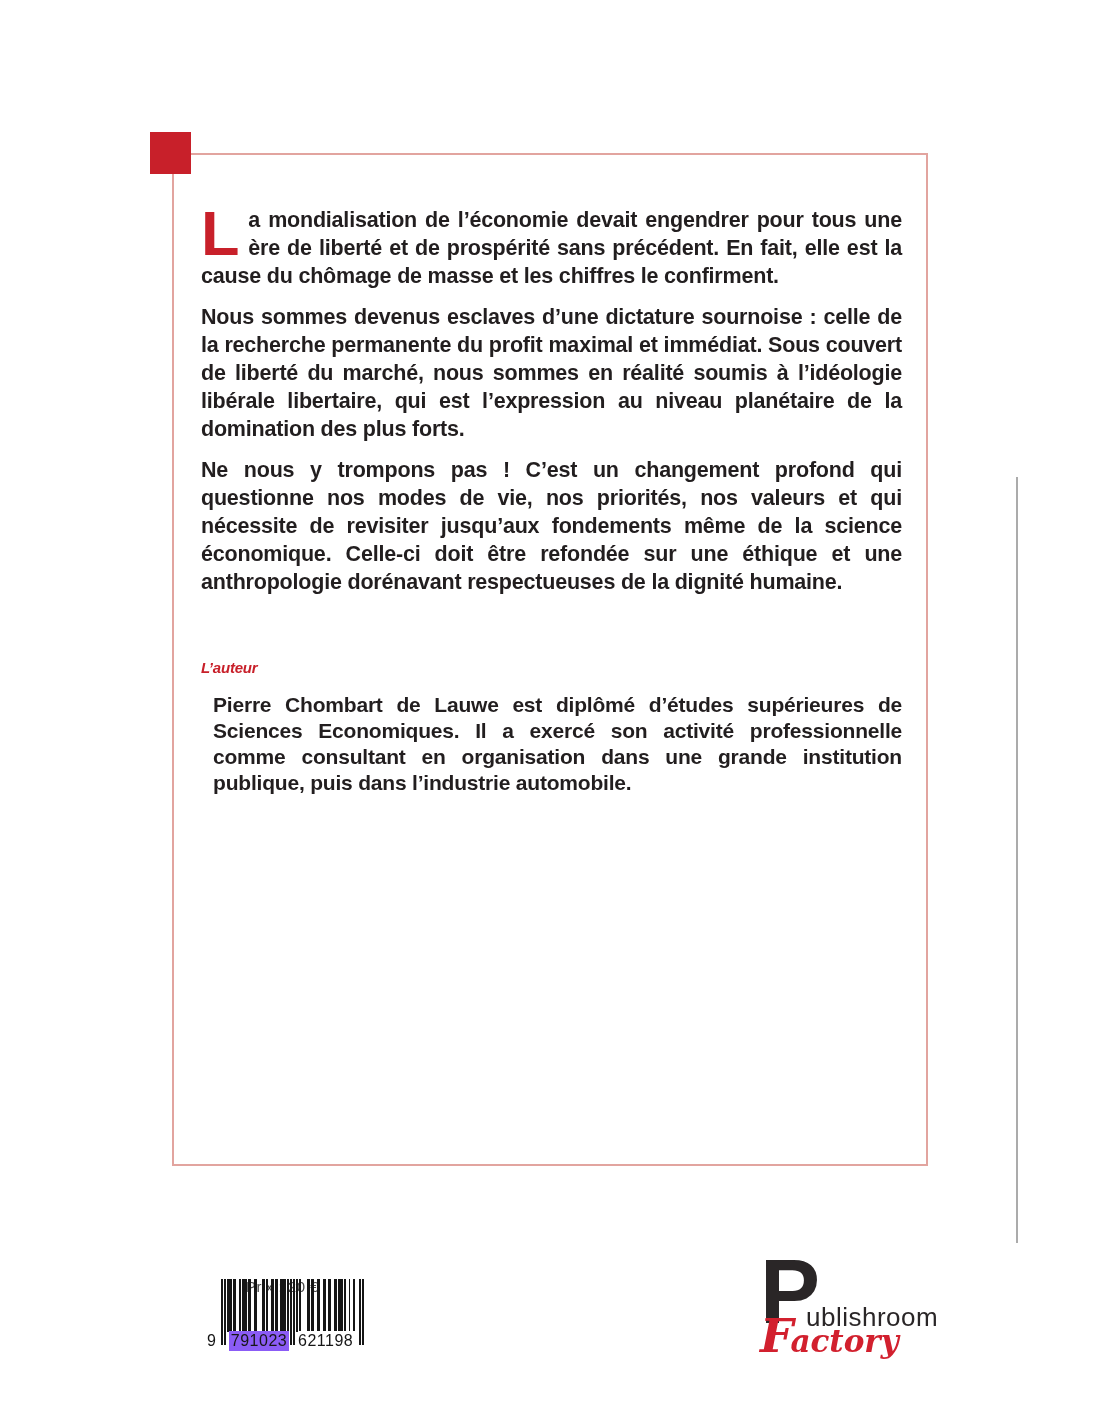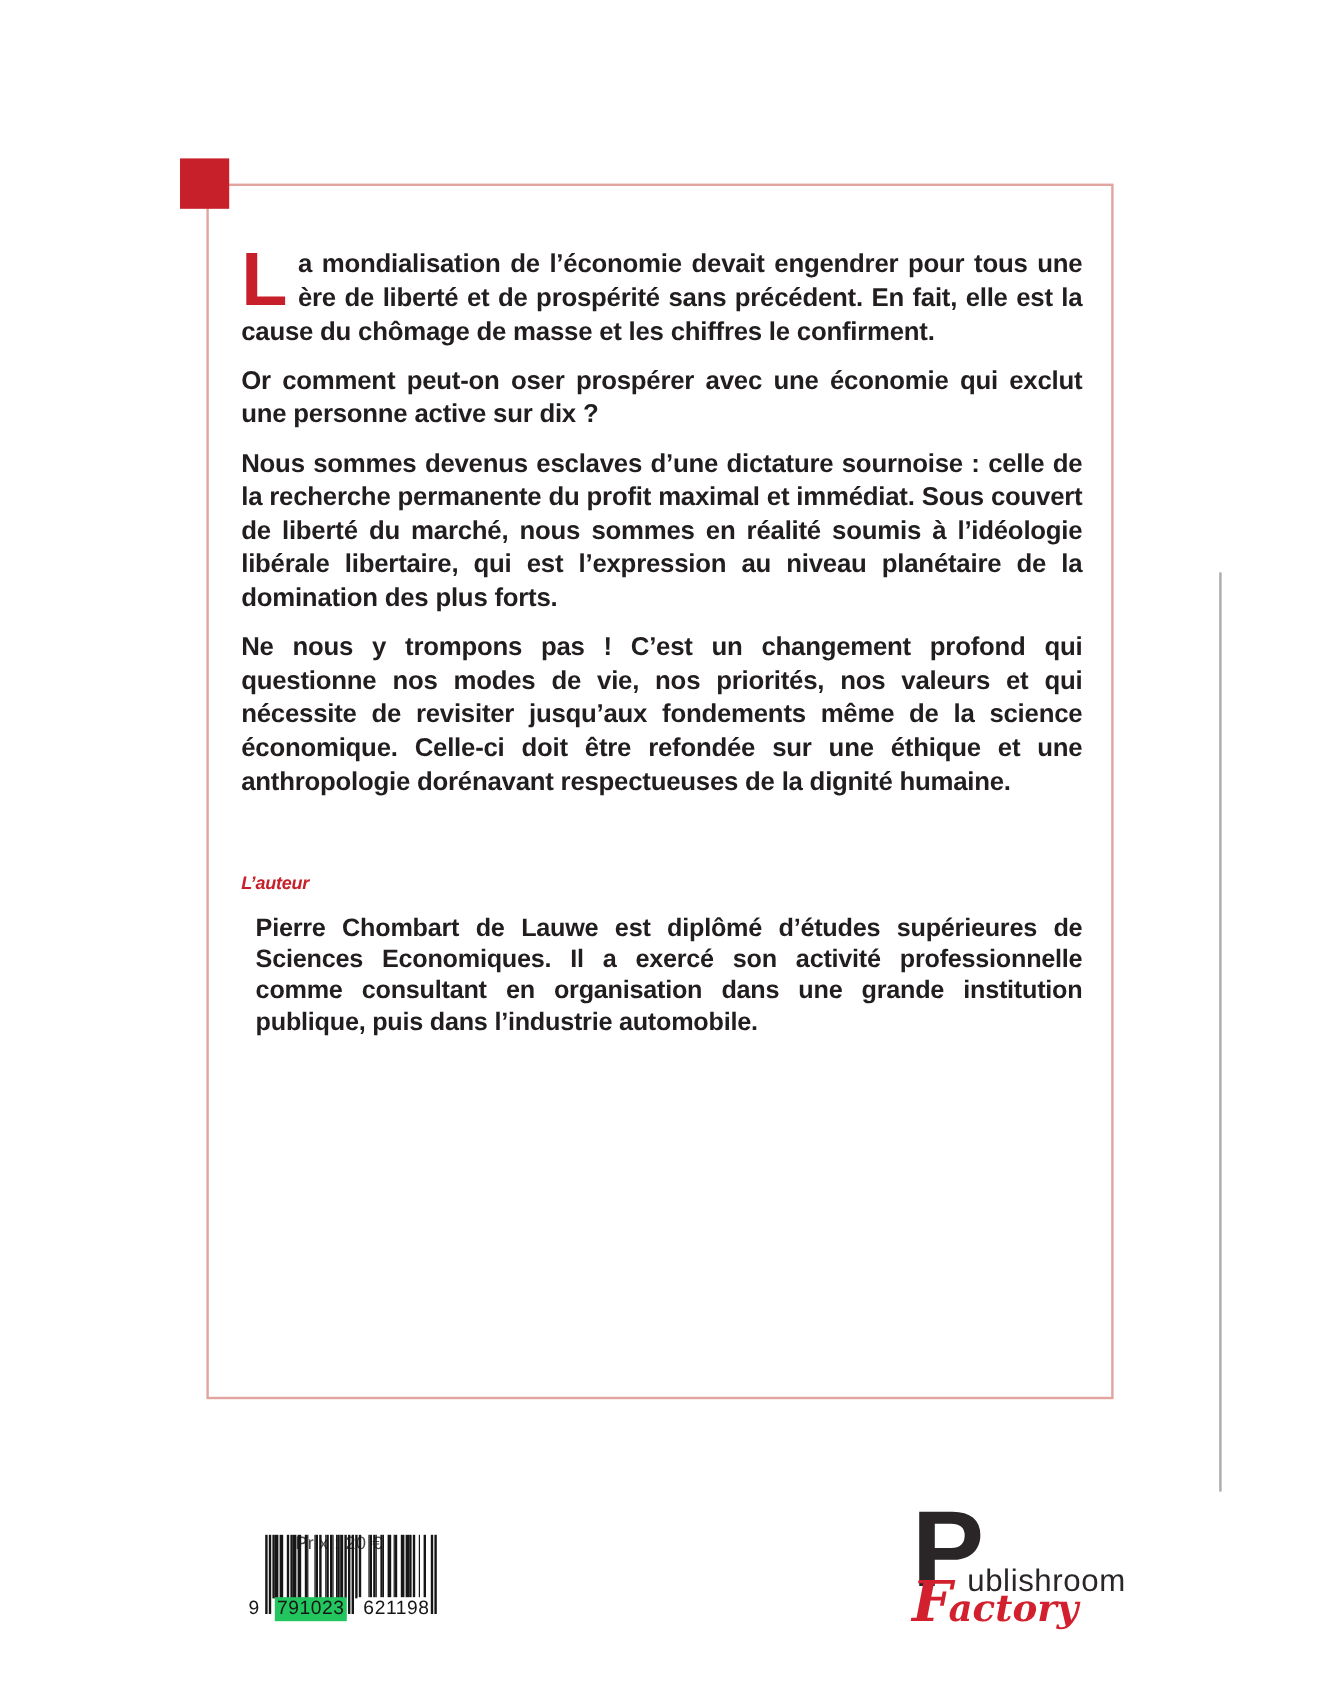--- a/index.html
+++ b/index.html
@@ -53,22 +53,22 @@
   .bars{display:flex;align-items:flex-start;height:66px;}
   .bars .m{width:1.5px;}
   .bars .m.on{background:#161616;}
   .bars .m.guard{height:66px;}
   .bars .m.data{height:53px;}
   .bc-digit{
     position:absolute;top:52px;font-size:16px;line-height:20px;color:#161616;
     font-weight:400;letter-spacing:0.5px;
   }
   .bc-prefix{left:-14px;}
-  .bc-left{left:8px;width:60px;text-align:center;background:#22c55e;}
-  .bc-right{left:77px;width:60px;text-align:right;background:#fff;}
+  .bc-left{left:8px;width:60px;text-align:center;background:#8b5cf6;}
+  .bc-right{left:77px;width:60px;text-align:left;background:#fff;}
 
   
   .logo{position:absolute;left:760px;top:1256px;width:180px;height:110px;z-index:2;}
   .logo-p{
     position:absolute;left:0;top:-9px;font-size:90px;line-height:1;
     font-weight:700;color:var(--logo_dark);
   }
   .logo-rest{
     position:absolute;left:46px;top:47px;font-size:26px;line-height:28px;
     font-weight:500;color:var(--logo_dark);letter-spacing:0.5px;
@@ -91,21 +91,20 @@
 
 <div class="cover">
 
   <div class="gray-line"></div>
 
   <div class="frame"></div>
   <div class="red-square"></div>
 
   <div class="text-col">
     <p class="para"><span class="dropcap">L</span><span>a mondialisation de l’économie devait engendrer pour tous une ère de liberté et de prospérité sans précédent. En fait, elle est la cause du chômage de masse et les chiffres le confirment.</span></p>
-    <p class="para">Or comment peut-on oser prospérer avec une économie qui exclut une personne active sur dix ?</p>
     <p class="para">Nous sommes devenus esclaves d’une dictature sournoise : celle de la recherche permanente du profit maximal et immédiat. Sous couvert de liberté du marché, nous sommes en réalité soumis à l’idéologie libérale libertaire, qui est l’expression au niveau planétaire de la domination des plus forts.</p>
     <p class="para">Ne nous y trompons pas ! C’est un changement profond qui questionne nos modes de vie, nos priorités, nos valeurs et qui nécessite de revisiter jusqu’aux fondements même de la science économique. Celle-ci doit être refondée sur une éthique et une anthropologie dorénavant respectueuses de la dignité humaine.</p>
 
     <h3 class="author-heading">L’auteur</h3>
     <p class="bio">Pierre Chombart de Lauwe est diplômé d’études supérieures de Sciences Economiques. Il a exercé son activité professionnelle comme consultant en organisation dans une grande institution publique, puis dans l’industrie automobile.</p>
   </div>
 
   <div class="price">Prix : 20 €</div>
 
   <div class="barcode">

